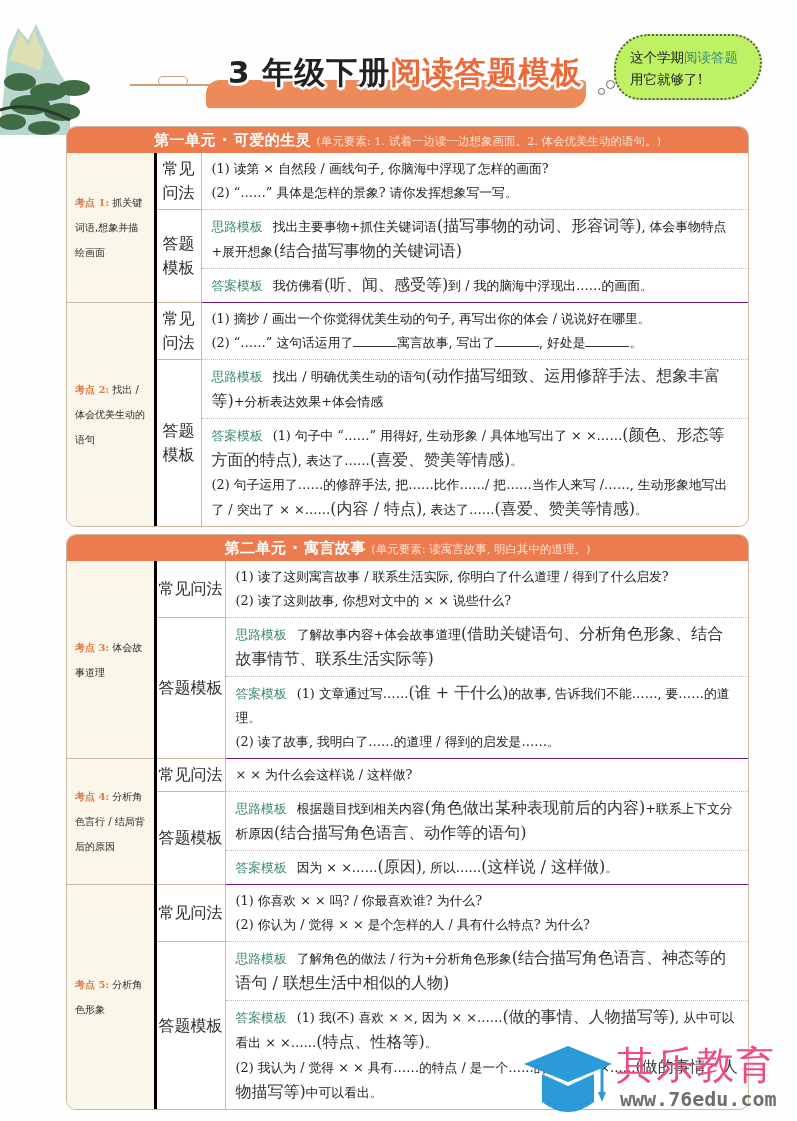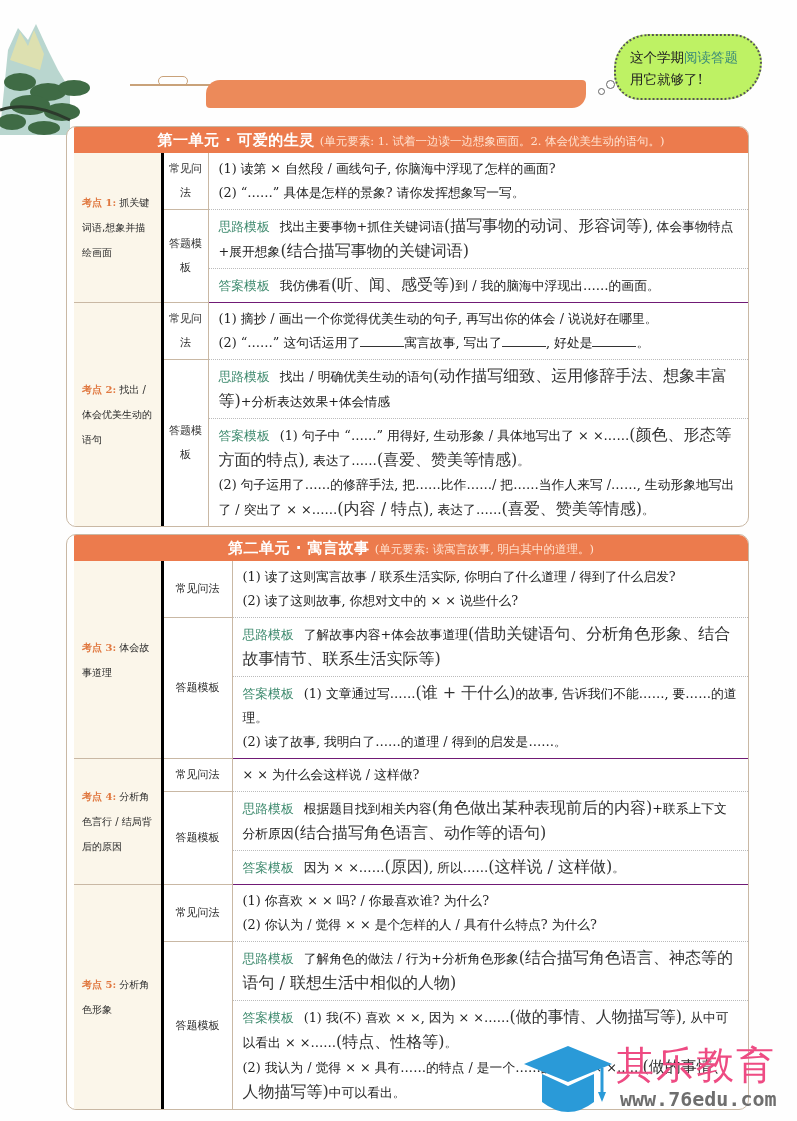--- a/index.html
+++ b/index.html
@@ -17,29 +17,29 @@
   .title-text { position: absolute; left: 98px; top: 2px; font-size: 31px; font-weight: bold; letter-spacing: 1px; white-space: nowrap;
     text-shadow: 2px 2px 0 #fff, -2px -2px 0 #fff, 2px -2px 0 #fff, -2px 2px 0 #fff, 0 3px 0 #fff, 3px 0 0 #fff; }
   .title-dark { color: #222; }
   .title-accent { color: #ec6a3a; }
   
   .cloud { position: absolute; left: 614px; top: 34px; width: 148px; height: 66px; border: 2px dotted #555; border-radius: 40px 34px 44px 30px;
     background: #bef264; padding: 10px 0 0 14px; font-family: "DejaVu Serif", serif; font-size: 13.5px; line-height: 22px; color: #222; }
   .cloud .hl { color: #3b8a78; }
   .bubble-dot { position: absolute; border: 1.5px solid #666; border-radius: 50%; background: #fff; }
   
-  .card { position: absolute; left: 66px; width: 683px; border: 1.5px solid #c9b8a4; border-radius: 10px; overflow: hidden; background: #fff; padding-left: 7px; }
+  .card { position: absolute; left: 66px; width: 683px; border: 1.5px solid #c9b8a4; border-radius: 10px; overflow: hidden; background: #fff; }
   .card-head { background: #ec7b4d; color: #fff; text-align: center; height: 26px; line-height: 26px; white-space: nowrap; }
   .card-head .u-title { font-size: 15px; font-weight: bold; letter-spacing: 0.5px; }
   .card-head .u-req { font-size: 11.5px; color: #ffe1cf; font-family: "DejaVu Serif", serif; }
   table { border-collapse: collapse; width: 100%; table-layout: fixed; }
   td { vertical-align: middle; }
   td.kd { background: #fbf6ea; border-right: 3px solid #000000; border-bottom: 1px solid #c9b8a4; padding: 0 6px 0 8px; font-size: 10px; line-height: 25px; color: #2a2a2a; margin-left: 37px; }
   td.kd .kd-label { color: #e07840; font-weight: bold; font-family: "DejaVu Serif", serif; }
-  td.cat { border-right: 1px solid #c9b8a4; border-bottom: 1px solid #c9b8a4; text-align: center; font-size: 11px; line-height: 24px; color: #2a2a2a; padding: 0 2px; }
+  td.cat { border-right: 1px solid #c9b8a4; border-bottom: 1px solid #c9b8a4; text-align: center; font-size: 16px; line-height: 24px; color: #2a2a2a; padding: 0 2px; }
   td.ct { border-bottom: 1px dotted #bbb; padding: 4px 10px 4px 10px; font-family: "DejaVu Serif", serif; font-size: 12.8px; line-height: 24px; color: #222; }
   td.ct.sec-end { border-bottom: 1px solid #701a75; }
   tr.last td { border-bottom: none; }
   .tag { color: #3e8a6e; font-family: "DejaVu Sans", sans-serif; margin-right: 10px; }
   .small { font-size: 16px; color: #333; }
   .blank { display: inline-block; width: 44px; border-bottom: 1px solid #333; height: 14px; vertical-align: baseline; }
   
   .wm { position: absolute; left: 520px; top: 1040px; width: 280px; height: 81px; }
   .wm-text { position: absolute; left: 96px; top: 0; font-size: 38px; font-weight: normal; color: #ee4b83; letter-spacing: 2px; white-space: nowrap; }
   .wm-url { position: absolute; left: 100px; top: 47px; font-size: 20px; font-weight: bold; color: #6e6e6e; font-family: "DejaVu Sans Mono", monospace; white-space: nowrap; }
@@ -59,20 +59,23 @@
     <ellipse cx="12" cy="112" rx="14" ry="8"></ellipse>
     <ellipse cx="44" cy="118" rx="16" ry="7"></ellipse>
   </g>
   <path d="M0 100 Q30 90 70 110" stroke="#2c3a2c" stroke-width="3" fill="none"></path>
 </svg>
 
 <div class="title-wrap">
   <div class="title-line"></div>
   <div class="title-curl"></div>
   <div class="title-band"></div>
+  <div class="title-text">
+    <span class="title-dark">3 年级下册</span><span class="title-accent">阅读答题模板</span>
+  </div>
 </div>
 
 <div class="bubble-dot" style="left:598px;top:88px;width:7px;height:7px;"></div>
 <div class="bubble-dot" style="left:606px;top:80px;width:9px;height:9px;"></div>
 <div class="cloud">
   <div><span>这个学期</span><span class="hl">阅读答题</span></div>
   <div>用它就够了!</div>
 </div>
 
 <div class="card" style="top:126px;">

